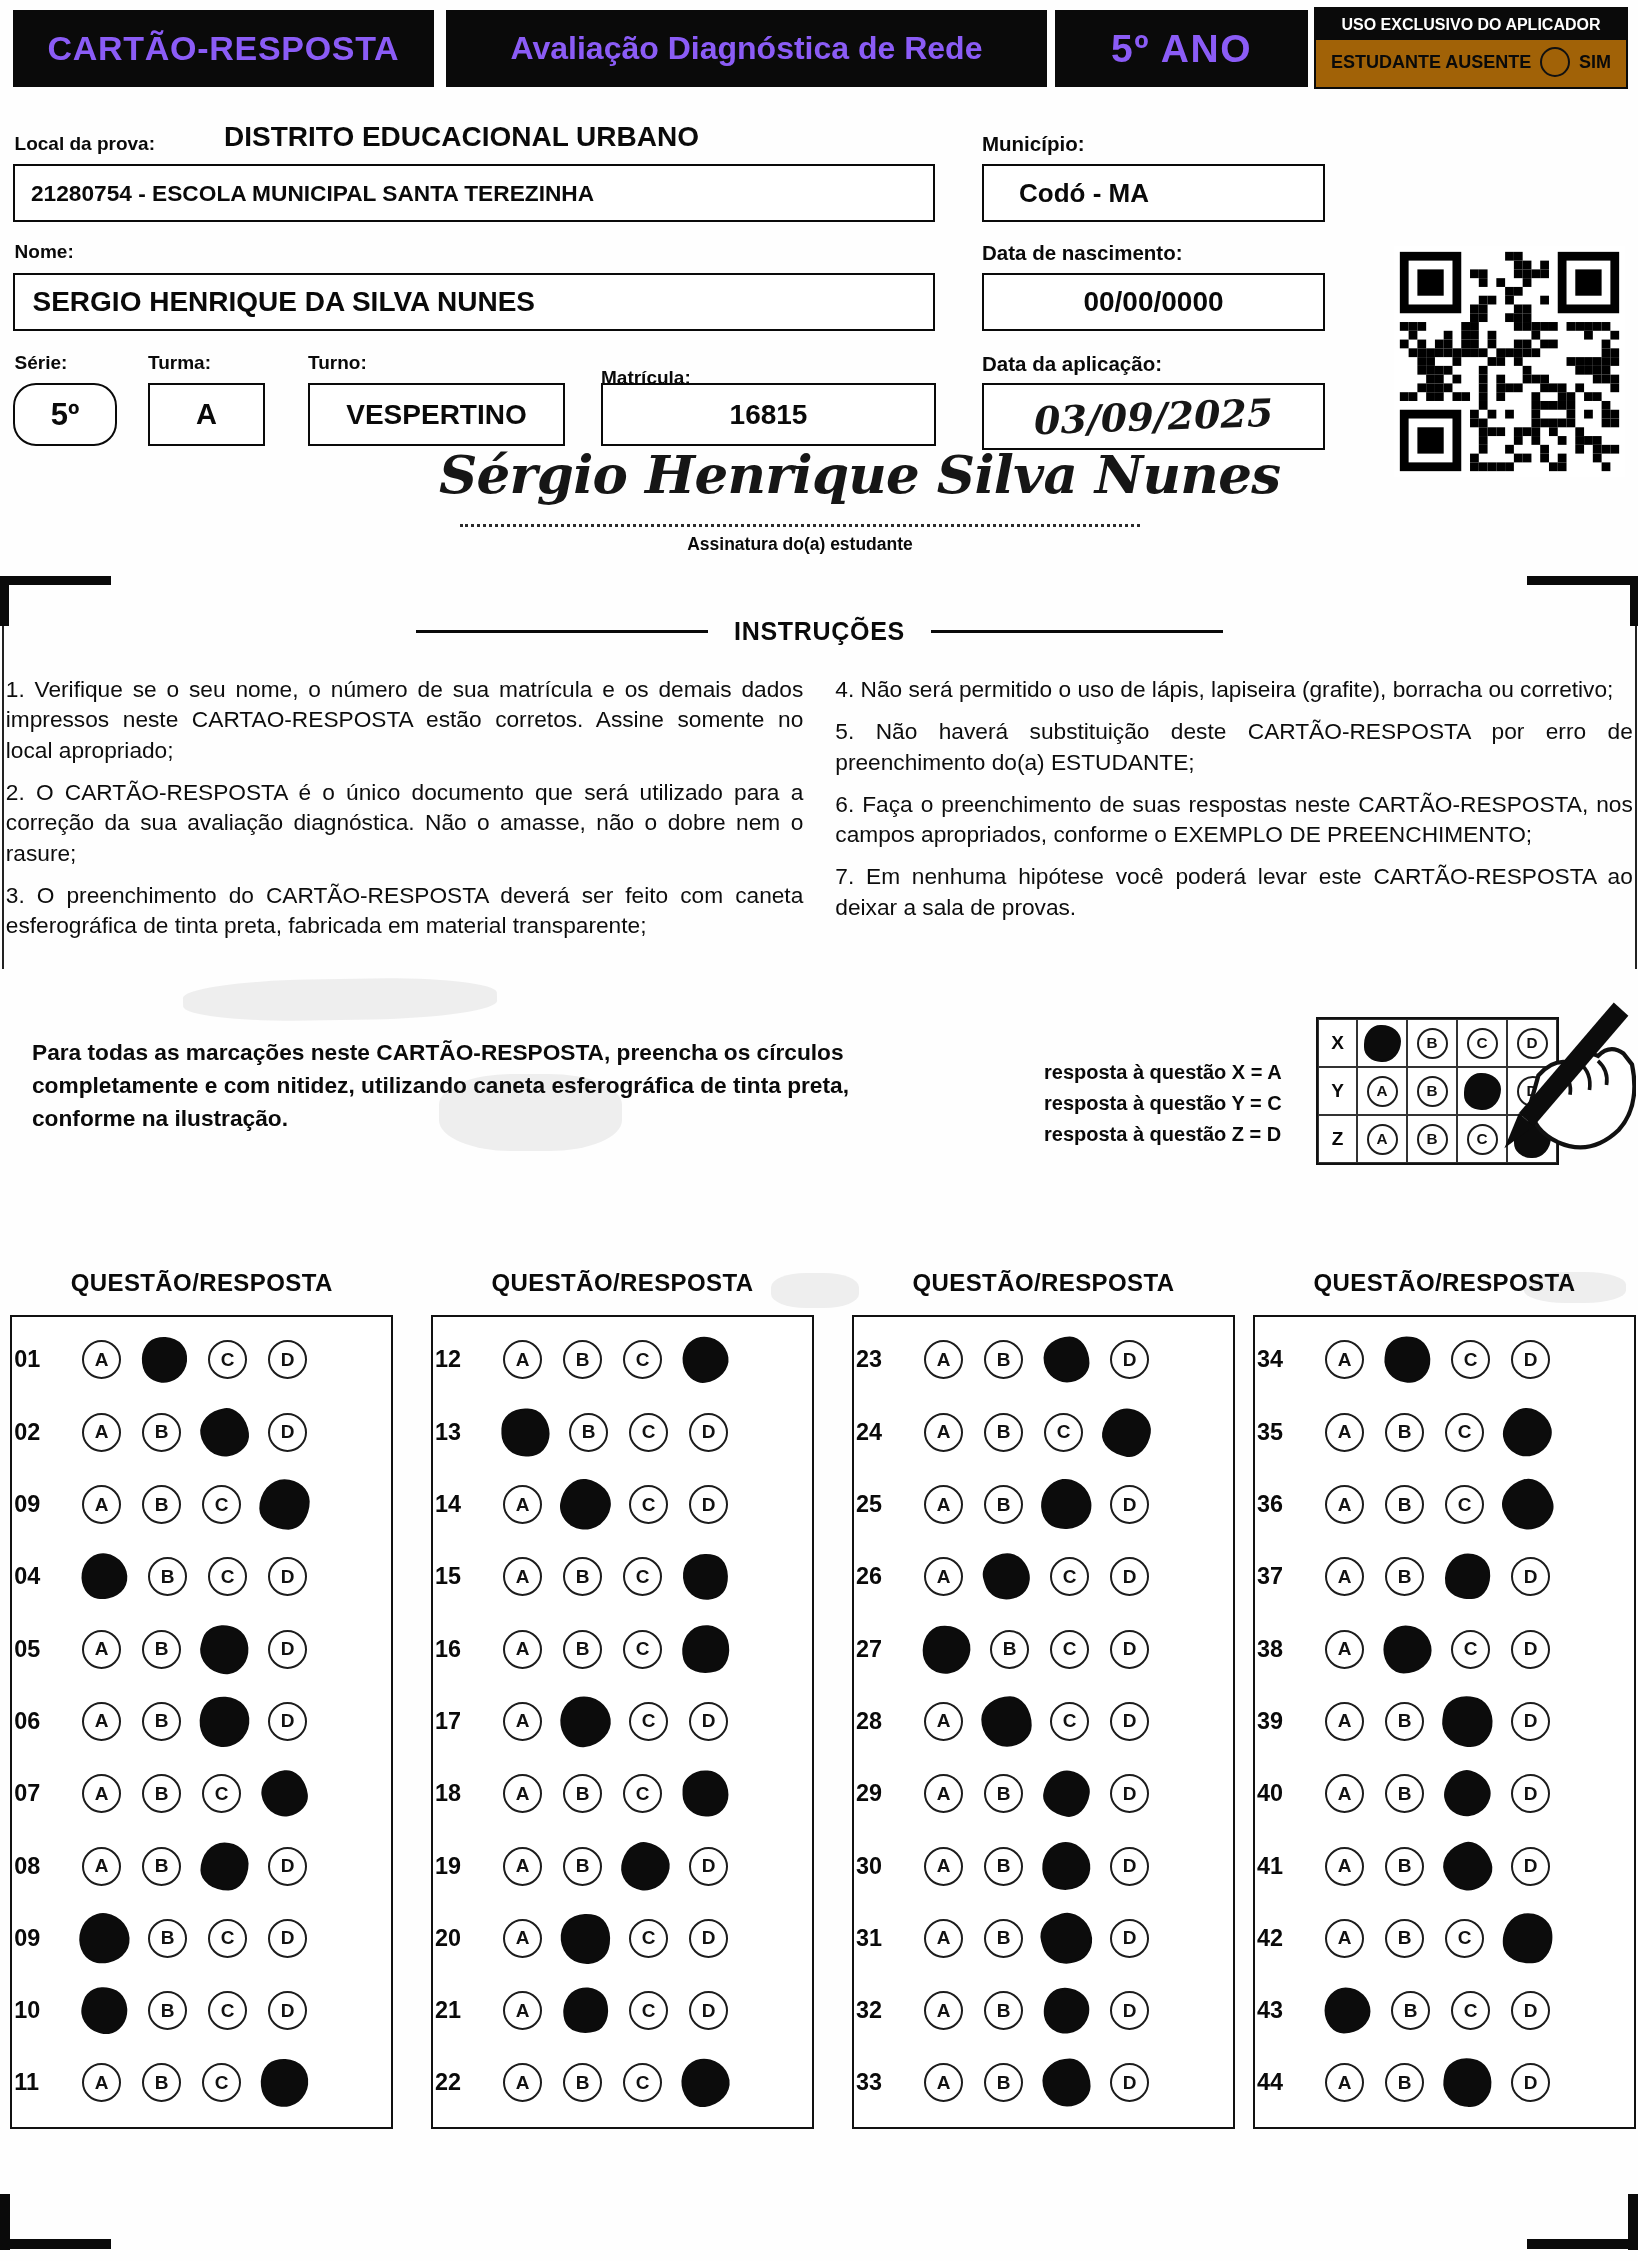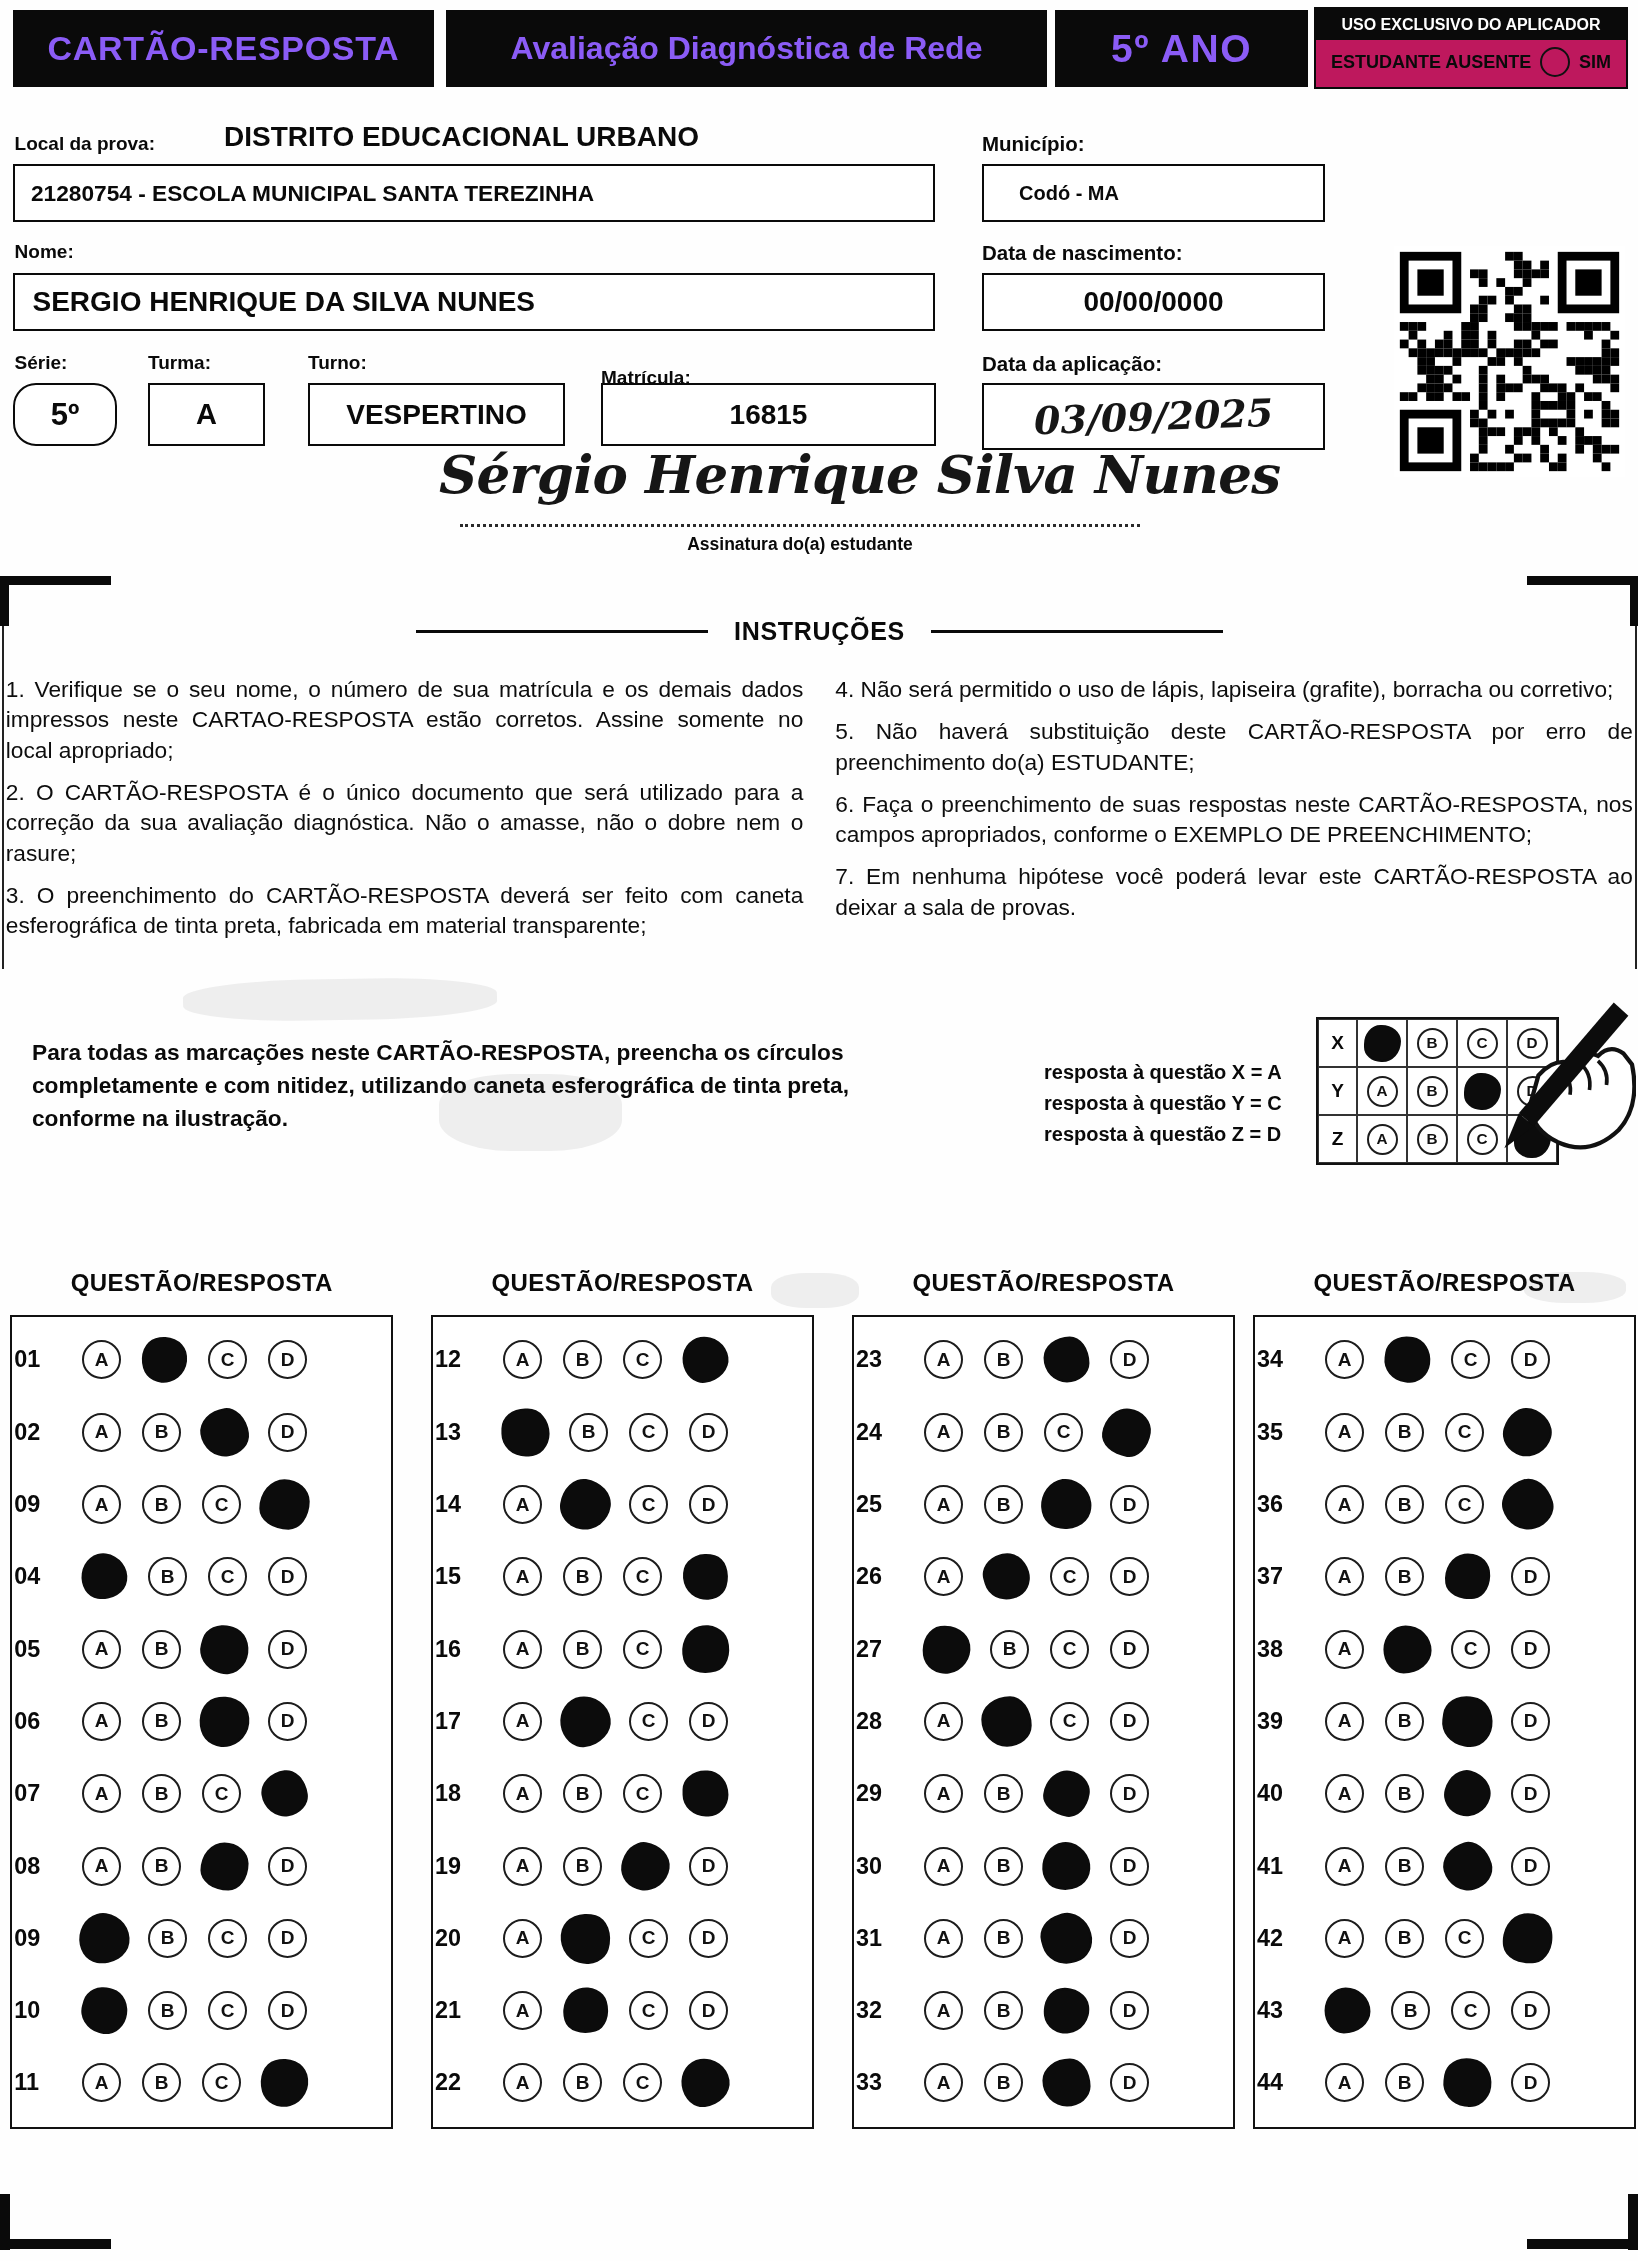--- a/index.html
+++ b/index.html
@@ -7,21 +7,21 @@
     position:relative;width:1639px;height:2261px;background:#fefefe;
     font-family:"Liberation Sans", sans-serif;color:#0a0a0a;overflow:hidden;
     margin:0 auto;
   }
   .abs{position:absolute;}
   
   .blackbox{background:#0a0a0a;color:#8b5cf6;display:flex;align-items:center;justify-content:center;font-weight:bold;}
   .hdr1{left:13px;top:10.2px;width:421px;height:77px;font-size:34px;letter-spacing:0.7px;}
   .hdr2{left:446px;top:10.2px;width:601px;height:77px;font-size:32px;}
   .hdr3{left:1055px;top:10.2px;width:253px;height:77px;font-size:39px;letter-spacing:1.5px;}
-  .applicator{left:1314px;top:7.3px;width:314px;height:82px;border:2.9px solid #0a0a0a;background:#be185d;box-sizing:border-box;}
+  .applicator{left:1314px;top:7.3px;width:314px;height:82px;border:2.9px solid #0a0a0a;background:#a16207;box-sizing:border-box;}
   .app-bar{background:#0a0a0a;color:#fff;height:31px;display:flex;align-items:center;justify-content:center;font-weight:bold;font-size:16px;}
   .app-row{display:flex;align-items:center;justify-content:center;gap:8.8px;height:44px;font-weight:bold;font-size:18px;}
   .circle-sm{width:26px;height:26px;border:2.2px solid #111;border-radius:50%;display:inline-block;}
   
   .lbl{font-size:19px;font-weight:bold;}
   .fieldbox{border:2.9px solid #0a0a0a;background:#fff;box-sizing:border-box;display:flex;align-items:center;font-weight:bold;}
   .big-local{font-size:28px;font-weight:bold;}
   .qr{left:1394px;top:246px;width:231px;height:231px;}
   .handwriting{font-family:"DejaVu Serif", serif;font-style:italic;font-weight:bold;color:#161616;}
   .sig-text{font-size:53px;transform:rotate(-2deg);letter-spacing:-0.7px;white-space:nowrap;}
@@ -74,21 +74,21 @@
       <span class="circle-sm"></span>
       <span>SIM</span>
     </div>
   </div>
 
   <span class="abs lbl" style="left:14.6px;top:133px;">Local da prova:</span>
   <span class="abs big-local" style="left:224px;top:121px;">DISTRITO EDUCACIONAL URBANO</span>
   <span class="abs lbl" style="left:982px;top:132px;font-size:20.5px;">Município:</span>
 
   <div class="abs fieldbox" style="left:13px;top:164px;width:922px;height:58px;font-size:22.7px;padding-left:16px;">21280754 - ESCOLA MUNICIPAL SANTA TEREZINHA</div>
-  <div class="abs fieldbox" style="left:982px;top:164px;width:343px;height:58px;font-size:20px;padding-left:35px;">Codó - MA</div>
+  <div class="abs fieldbox" style="left:982px;top:164px;width:343px;height:58px;font-size:26px;padding-left:35px;">Codó - MA</div>
 
   <span class="abs lbl" style="left:14.6px;top:241px;">Nome:</span>
   <span class="abs lbl" style="left:982px;top:241px;font-size:20.5px;">Data de nascimento:</span>
 
   <div class="abs fieldbox" style="left:13px;top:273px;width:922px;height:58px;font-size:28px;padding-left:17.5px;">SERGIO HENRIQUE DA SILVA NUNES</div>
   <div class="abs fieldbox" style="left:982px;top:273px;width:343px;height:58px;font-size:28px;justify-content:center;">00/00/0000</div>
 
   <div class="abs qr" id="qr-code"><svg width="231" height="231" viewBox="-8 -8 316 316">
         <rect x="-8" y="-8" width="316" height="316" fill="#fff"></rect>
         <rect x="144" y="0" width="12" height="12" fill="#000"></rect>

